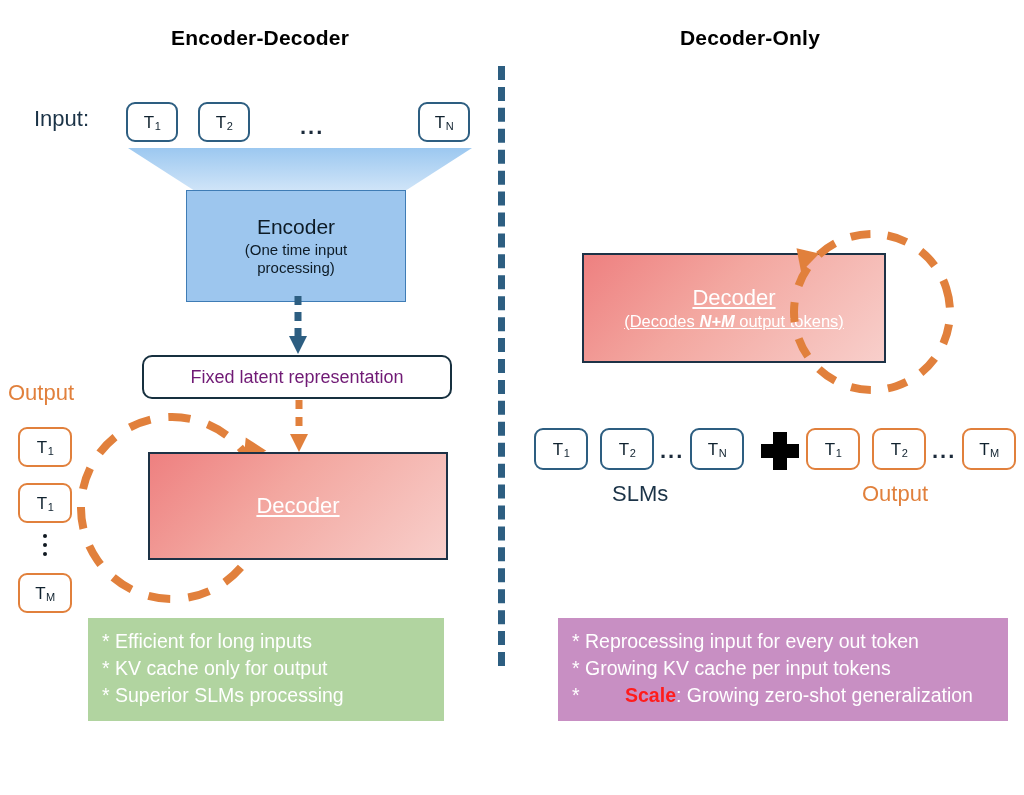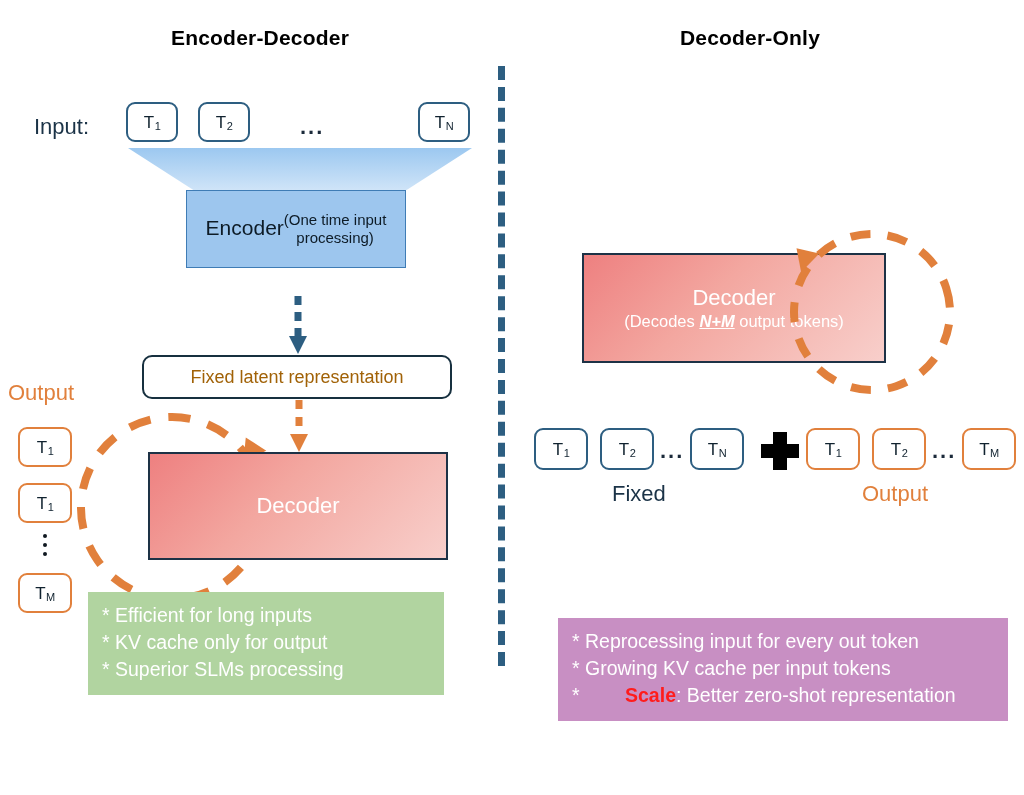--- a/index.html
+++ b/index.html
@@ -50,57 +50,58 @@
   }
   .vdots i{display:block;width:4px;height:4px;border-radius:50%;background:#101820;}
 
   
   #trapezoid{
     position:absolute;left:128px;top:148px;width:344px;height:42px;
     background:linear-gradient(180deg,#9CC8F0 0%, #CFE4F8 100%);
     clip-path:polygon(0% 0%, 100% 0%, 81% 100%, 19% 100%);
   }
   #encoder-box{
-    position:absolute;left:186px;top:190px;width:220px;height:78px;
+    position:absolute;left:186px;top:190px;width:220px;height:112px;
     background:#9DC6EE;border:1.6px solid #3f7cb5;box-sizing:border-box;
-    display:flex;flex-direction:row;align-items:center;justify-content:center;
+    display:flex;flex-direction:column;align-items:center;justify-content:center;
     color:#0d1b26;
   }
   #encoder-title{font-size:21px;margin-bottom:2px;}
   #encoder-sub{font-size:15px;text-align:center;line-height:1.18;}
 
   #latent-box{
     position:absolute;left:142px;top:355px;width:310px;height:44px;
     border:2.2px solid #17303f;border-radius:10px;background:#fff;box-sizing:border-box;
-    display:flex;align-items:center;justify-content:center;font-size:18px;color:#a16207;
+    display:flex;align-items:center;justify-content:center;font-size:18px;color:#701a75;
   }
 
   
   .decoder-box{
     position:absolute;box-sizing:border-box;
     border:2.4px solid #1d3246;
     background:linear-gradient(135deg,#EE8080 0%, #F3A7A0 42%, #F8CFCB 100%);
     display:flex;flex-direction:column;align-items:center;justify-content:center;
     color:#ffffff;
+    text-decoration:underline;
   }
   .decoder-title{font-size:22px;margin-bottom:1px;}
   .decoder-sub{font-size:16.5px;white-space:nowrap;}
   .decoder-sub b{font-style:italic;font-weight:bold;text-decoration:underline;}
   #decoder-left{left:148px;top:452px;width:300px;height:108px;}
   #decoder-right{left:582px;top:253px;width:304px;height:110px;}
 
   
   .loop{position:absolute;pointer-events:none;}
 
   
   .summary{
     position:absolute;box-sizing:border-box;padding:10px 14px 12px 14px;
     color:#ffffff;font-size:19.5px;line-height:1.38;
   }
-  #summary-left{left:88px;top:592px;width:356px;background:#B1D4A0;}
+  #summary-left{left:88px;top:618px;width:356px;background:#B1D4A0;}
   #summary-right{left:558px;top:618px;width:450px;background:#C88FC3;}
   .summary .hl{color:#FF1C1C;font-weight:bold;margin-left:40px;}
 
   
   #plus-icon{position:absolute;left:761px;top:432px;width:38px;height:38px;}
   #plus-icon .h{position:absolute;left:0;top:12px;width:38px;height:14px;background:#000;}
   #plus-icon .v{position:absolute;left:12px;top:0;width:14px;height:38px;background:#000;}
 
   
   .arrow-svg{position:absolute;overflow:visible;}
@@ -108,21 +109,21 @@
 </head>
 <body>
 
 <div class="stage">
 
   <div class="panel-title" id="title-left">Encoder-Decoder</div>
   <div class="panel-title" id="title-right">Decoder-Only</div>
 
   <div id="divider"></div>
 
-  <div class="side-label blue" style="left:34px;top:108px;margin-top:8px;">Input:</div>
+  <div class="side-label blue" style="left:34px;top:108px;">Input:</div>
 
   <div class="chip blue" style="left:126px;top:102px;width:52px;height:40px;">
     <span>T</span>
       <sub>1</sub>
   </div>
   <div class="chip blue" style="left:198px;top:102px;width:52px;height:40px;">
     <span>T</span>
       <sub>2</sub>
   </div>
   <div class="dots" style="left:300px;top:116px;">...</div>
@@ -226,22 +227,22 @@
   <div class="chip orange" style="left:872px;top:428px;width:54px;height:42px;">
     <span>T</span>
       <sub>2</sub>
   </div>
   <div class="dots" style="left:932px;top:440px;">...</div>
   <div class="chip orange" style="left:962px;top:428px;width:54px;height:42px;">
     <span>T</span>
       <sub>M</sub>
   </div>
 
-  <div class="side-label blue" style="left:612px;top:483px;">Fixed</div>
+  <div class="side-label blue" style="left:612px;top:483px;">SLMs</div>
   <div class="side-label orange" style="left:862px;top:483px;">Output</div>
 
   <div class="summary" id="summary-right">
     <div>* Reprocessing input for every out token</div>
     <div>* Growing KV cache per input tokens</div>
-    <div><span>* </span><span class="hl">Scale</span><span>: Better zero-shot representation</span></div>
+    <div><span>* </span><span class="hl">Scale</span><span>: Growing zero-shot generalization</span></div>
   </div>
 
 </div>
 
 </body></html>

